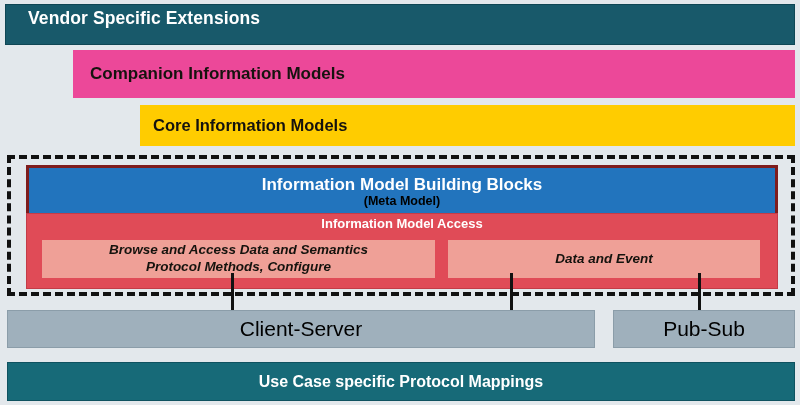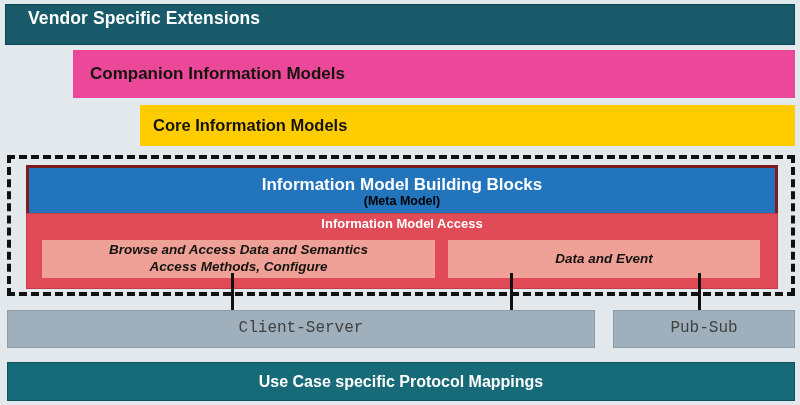--- a/index.html
+++ b/index.html
@@ -187,24 +187,23 @@
   
   .transport {
     background: #9fb0bc;
     border: 1px solid #8b9da9;
     align-items: center;
     justify-content: center;
     top: 310px;
     height: 38px;
   }
   .transport .title {
-    color: #404040;
-    font-size: 16px;
+    color: #000000;
+    font-size: 21px;
     font-weight: normal;
-    font-family: Liberation Mono, monospace;
   }
   .client-server {
     left: 7px;
     width: 588px;
   }
   .pub-sub {
     left: 613px;
     width: 182px;
   }
 
@@ -247,21 +246,21 @@
     <span class="title">Information Model Building Blocks</span>
     <span class="sub">(Meta Model)</span>
   </div>
 
   <div class="block ima">
     <span class="title">Information Model Access</span>
   </div>
 
   <div class="pinkbox pink-browse">
     <span class="line">Browse and Access Data and Semantics</span>
-    <span class="line">Access Methods, Configure</span>
+    <span class="line">Protocol Methods, Configure</span>
   </div>
 
   <div class="pinkbox pink-notify">
     <span class="line">Data and Event</span>
   </div>
 
   <div class="connector" style="left:231px;"></div>
   <div class="connector" style="left:510px;"></div>
   <div class="connector" style="left:698px;"></div>
 

